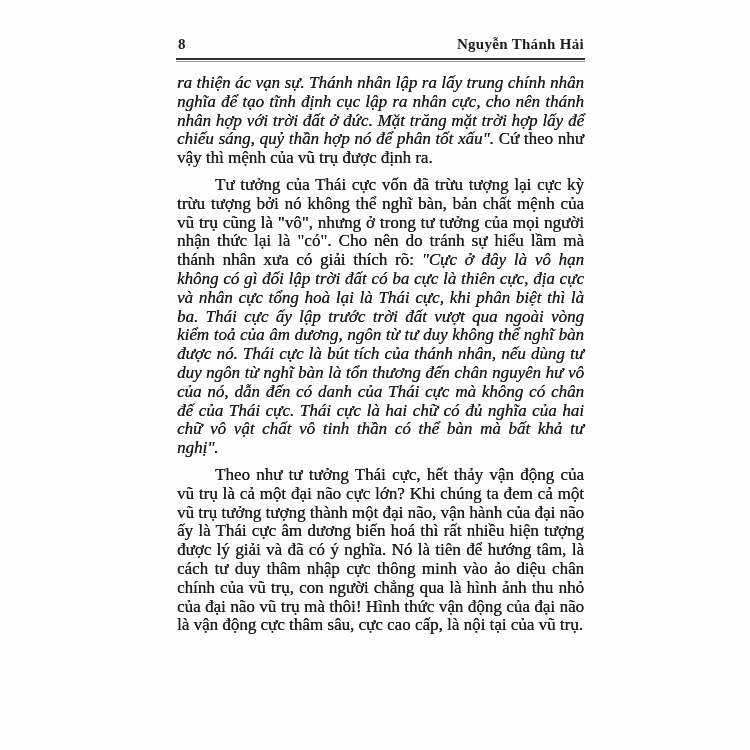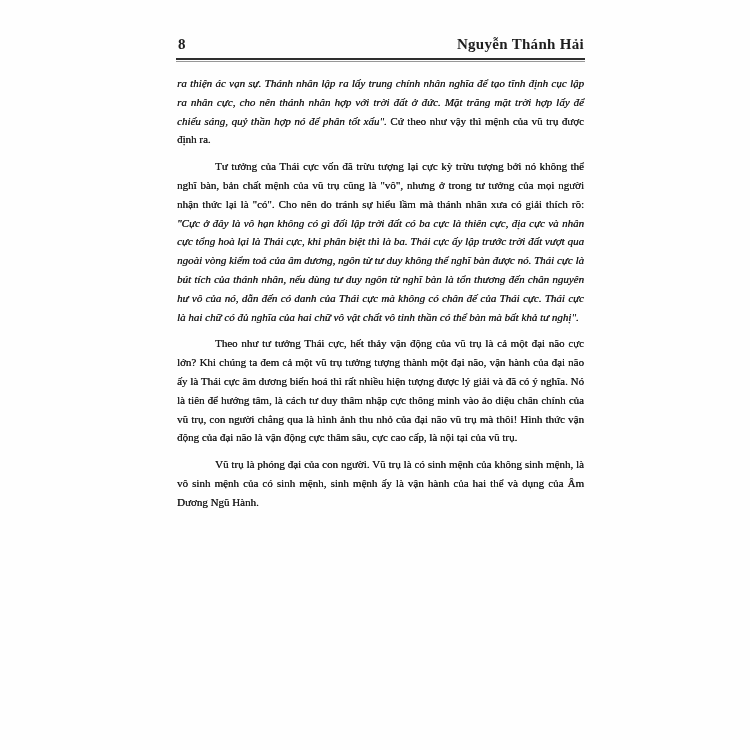--- a/index.html
+++ b/index.html
@@ -26,21 +26,21 @@
   .header-rule {
     position: absolute;
     left: 176px; top: 58px; width: 409px;
     height: 1px;
     border-top: 2px solid #2e2e2e;
     border-bottom: 1px solid #979797;
   }
   .page-body {
     position: absolute;
     left: 177px; top: 74px; width: 407px;
-    font-size: 11px;
+    font-size: 17px;
     line-height: 18.8px;
     text-align: justify;
     text-shadow: 0.2px 0 0 currentColor;
   }
   .para { margin: 0 0 8px 0; text-indent: 38px; }
   .para.continuation { text-indent: 0; }
   .it { font-style: italic; }
 </style>
 </head>
 <body>
@@ -61,18 +61,15 @@
     </p>
 
     <p class="para">
       <span>Tư tưởng của Thái cực vốn đã trừu tượng lại cực kỳ trừu tượng bởi nó không thể nghĩ bàn, bản chất mệnh của vũ trụ cũng là "vô", nhưng ở trong tư tưởng của mọi người nhận thức lại là "có". Cho nên do tránh sự hiểu lầm mà thánh nhân xưa có giải thích rõ: </span><span class="it">"Cực ở đây là vô hạn không có gì đối lập trời đất có ba cực là thiên cực, địa cực và nhân cực tổng hoà lại là Thái cực, khi phân biệt thì là ba. Thái cực ấy lập trước trời đất vượt qua ngoài vòng kiểm toả của âm dương, ngôn từ tư duy không thể nghĩ bàn được nó. Thái cực là bút tích của thánh nhân, nếu dùng tư duy ngôn từ nghĩ bàn là tổn thương đến chân nguyên hư vô của nó, dẫn đến có danh của Thái cực mà không có chân đế của Thái cực. Thái cực là hai chữ có đủ nghĩa của hai chữ vô vật chất vô tinh thần có thể bàn mà bất khả tư nghị".</span>
     </p>
 
     <p class="para">
       <span>Theo như tư tưởng Thái cực, hết thảy vận động của vũ trụ là cả một đại não cực lớn? Khi chúng ta đem cả một vũ trụ tưởng tượng thành một đại não, vận hành của đại não ấy là Thái cực âm dương biến hoá thì rất nhiều hiện tượng được lý giải và đã có ý nghĩa. Nó là tiên để hướng tâm, là cách tư duy thâm nhập cực thông minh vào ảo diệu chân chính của vũ trụ, con người chẳng qua là hình ảnh thu nhỏ của đại não vũ trụ mà thôi! Hình thức vận động của đại não là vận động cực thâm sâu, cực cao cấp, là nội tại của vũ trụ.</span>
     </p>
 
-    <p class="para">
-      <span>Vũ trụ là phóng đại của con người. Vũ trụ là có sinh mệnh của không sinh mệnh, là vô sinh mệnh của có sinh mệnh, sinh mệnh ấy là vận hành của hai thể và dụng của Âm Dương Ngũ Hành.</span>
-    </p>
 
   </div>
 </div>
 
 </body></html>

